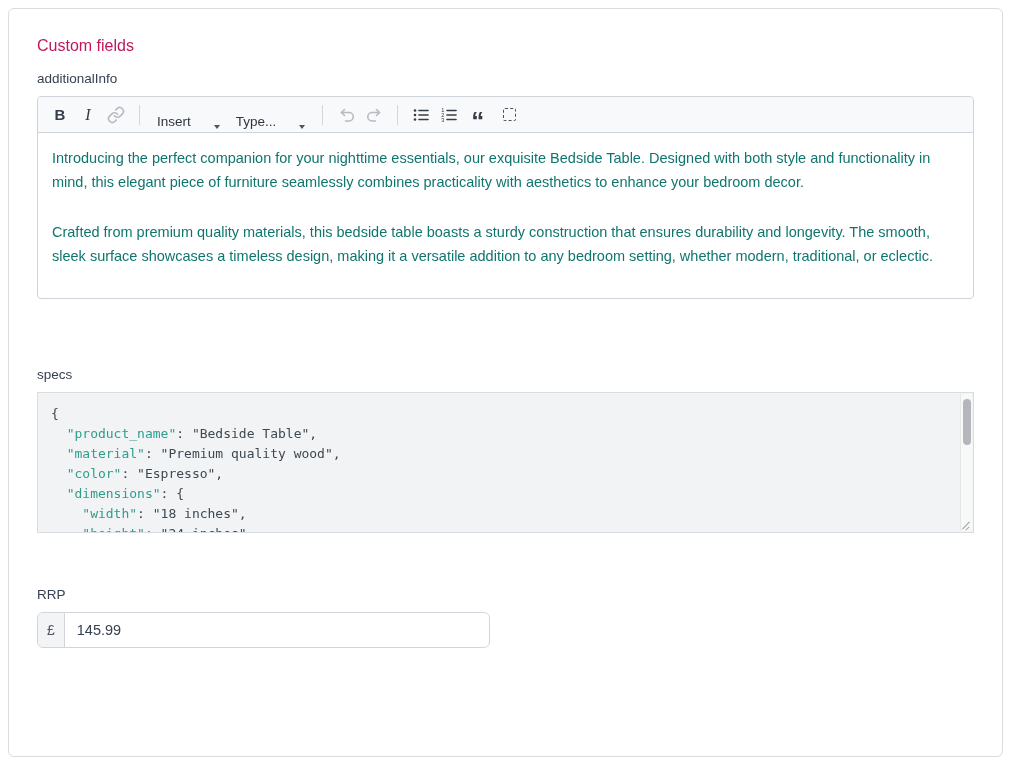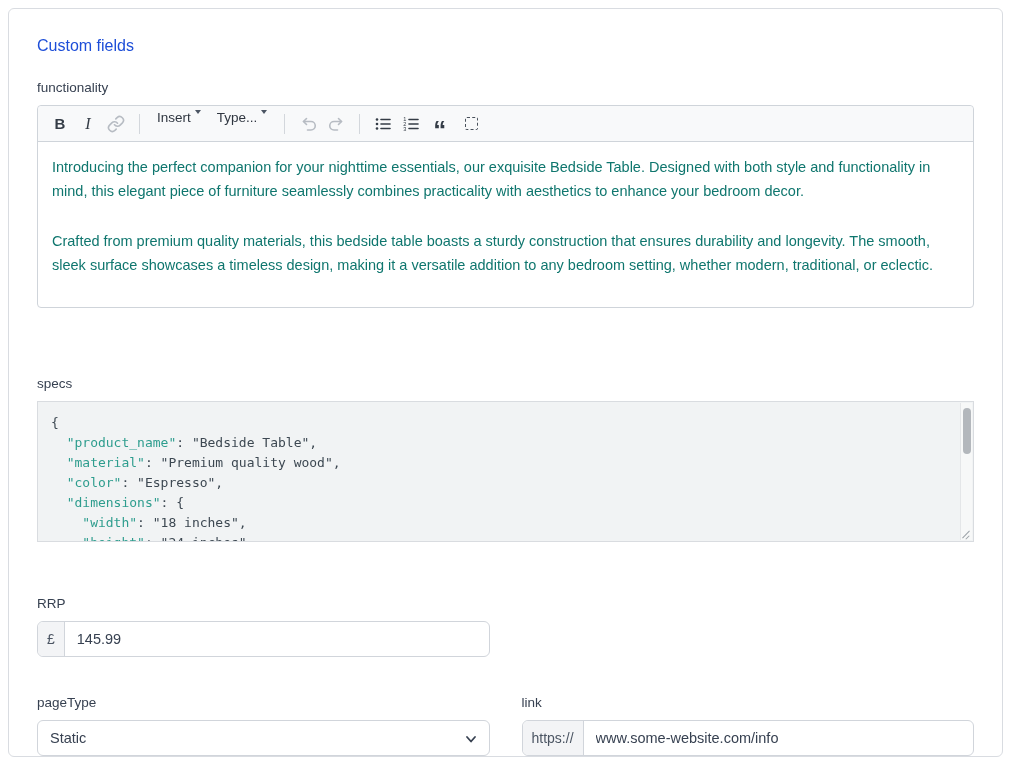--- a/index.html
+++ b/index.html
@@ -2,35 +2,35 @@
 <html><head>
 <meta charset="utf-8">
 <style>
   * { box-sizing: border-box; margin: 0; padding: 0; }
   html, body { width: 1013px; height: 769px; background: #ffffff; overflow: hidden;
     font-family: "Liberation Sans", sans-serif; }
 
   .card { position: absolute; left: 8px; top: 8px; width: 995px; height: 749px;
     background: #ffffff; border: 1px solid #d9dce1; border-radius: 6px; padding: 28px; }
 
-  .card-title { font-size: 16px; font-weight: 500; color: #1d4ed8; margin-bottom: 25px; }
+  .card-title { font-size: 16px; font-weight: 500; color: #be185d; margin-bottom: 16px; }
 
   .field-label { font-size: 13.5px; color: #374151; margin-bottom: 10px; }
 
   
   .rte { border: 1px solid #cfd4da; border-radius: 4px; background: #fff; }
   .rte-toolbar { height: 36px; background: #f8f9fa; border-bottom: 1px solid #cfd4da;
     border-radius: 4px 4px 0 0; display: flex; align-items: center; padding: 0 8px; }
   .tb-btn { height: 28px; min-width: 28px; display: flex; align-items: center; justify-content: center;
     border: none; background: transparent; cursor: pointer; color: #343c46; padding: 0 4px; border-radius: 3px; }
   .tb-btn.disabled { color: #b7bcc3; }
   .tb-bold { font-weight: 700; font-size: 15px; }
   .tb-italic { font-family: "Liberation Serif", serif; font-style: italic; font-size: 16px; }
   .tb-divider { width: 1px; height: 20px; background: #d3d7dc; margin: 0 9px; }
-  .tb-dd { font-size: 13.5px; color: #2f3640; display: flex; align-items: flex-start; gap: 4px; padding: 0 8px; }
+  .tb-dd { font-size: 13.5px; color: #2f3640; display: flex; align-items: flex-end; gap: 23px; padding: 0 8px; }
   .caret-down { width: 0; height: 0; border-left: 3.5px solid transparent;
     border-right: 3.5px solid transparent; border-top: 4px solid #4b5563; display: inline-block; }
   .tb-quote { font-size: 26px; font-weight: 700; line-height: 10px; padding-top: 12px; letter-spacing: -1px; }
   .tb-dashed-box { width: 13px; height: 13px; border: 1.5px dashed #49515b; border-radius: 2px; display: inline-block; }
   .rte-content { min-height: 165px; padding: 13px 14px 16px 14px; font-size: 14.5px; line-height: 24px;
     color: #0f766e; border-radius: 0 0 4px 4px; }
   .rte-content p + p { margin-top: 26px; }
 
   
   .specs-section { margin-top: 68px; }
@@ -70,21 +70,21 @@
 
   svg { display: block; }
 </style>
 </head>
 <body>
 
 <div class="card">
   <div class="card-title">Custom fields</div>
 
   <div>
-    <div class="field-label">functionality</div>
+    <div class="field-label">additionalInfo</div>
     <div class="rte">
       <div class="rte-toolbar">
         <button class="tb-btn tb-bold">B</button>
         <button class="tb-btn tb-italic">I</button>
         <button class="tb-btn disabled">
           <span>
             <svg width="18" height="18" viewBox="0 0 18 18" fill="none" stroke="currentColor" stroke-width="1.6" stroke-linecap="round" stroke-linejoin="round">
               <path d="M7.5 9.75a3.75 3.75 0 0 0 5.66.4l2.25-2.25a3.75 3.75 0 0 0-5.3-5.3L8.82 3.88"></path>
               <path d="M10.5 8.25a3.75 3.75 0 0 0-5.66-.4L2.6 10.1a3.75 3.75 0 0 0 5.3 5.3l1.28-1.28"></path>
             </svg>
@@ -177,35 +177,13 @@
   <div class="form-row row-1">
     <div>
       <div class="field-label">RRP</div>
       <div class="input-group">
         <span class="addon addon-prefix">£</span>
         <input type="text" value="145.99" style="">
       </div>
     </div>
   </div>
 
-  <div class="form-row row-2">
-    <div>
-      <div class="field-label">pageType</div>
-      <div class="select-wrap">
-        <select>
-          <option>Static</option>
-        </select>
-        <span class="select-chevron">
-          <svg width="16" height="16" viewBox="0 0 16 16" fill="none" stroke="#374151" stroke-width="1.8" stroke-linecap="round" stroke-linejoin="round">
-            <polyline points="4,6 8,10.5 12,6"></polyline>
-          </svg>
-        </span>
-      </div>
-    </div>
-    <div>
-      <div class="field-label">link</div>
-      <div class="input-group">
-        <span class="addon addon-prefix">https://</span>
-        <input type="text" value="www.some-website.com/info" style="">
-      </div>
-    </div>
-  </div>
 </div>
 
 </body></html>

